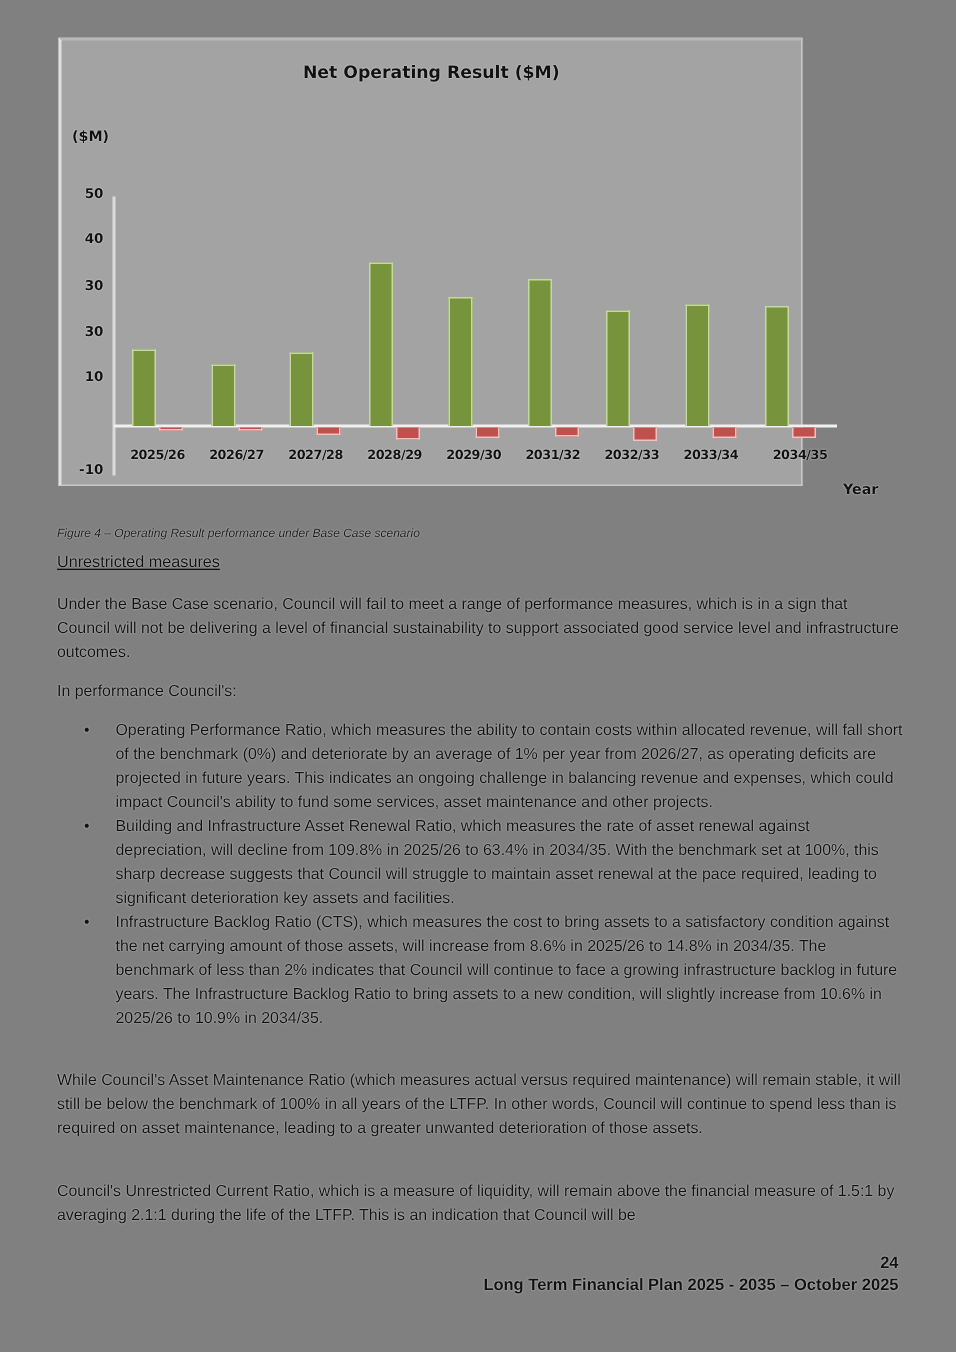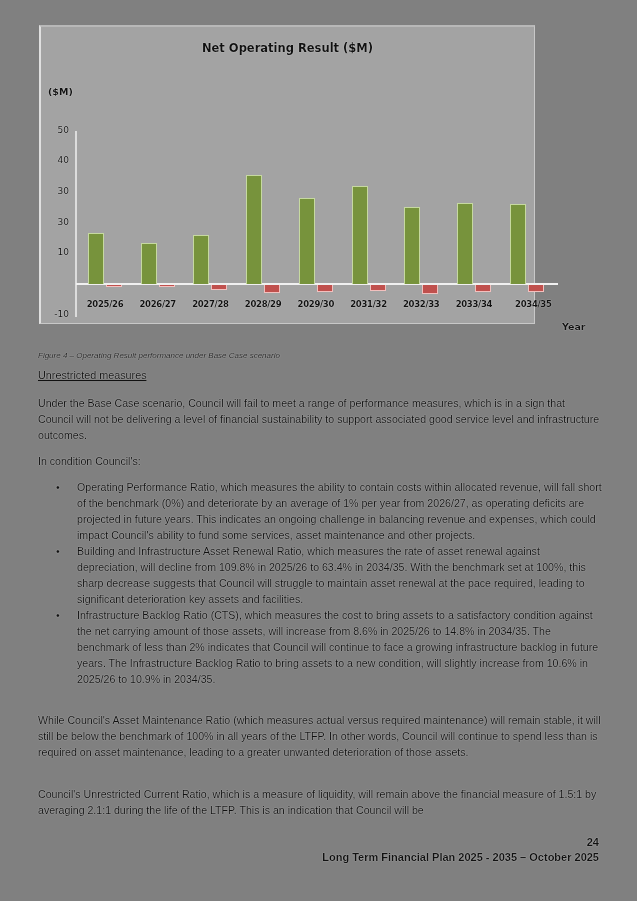--- a/index.html
+++ b/index.html
@@ -24,21 +24,21 @@
   .legend { position:absolute; left:112px; top:41px; }
   .legend-item {
     display:flex; align-items:center; height:20px;
     font-family:"DejaVu Sans", sans-serif; font-size:9px; font-weight:bold; color:#111;
     text-shadow:0 0 1px #fff; white-space:nowrap; letter-spacing:-0.2px;
   }
   .swatch { width:7px; height:7px; margin-right:2px; display:inline-block; }
   .plot { position:absolute; left:0; top:0; width:556px; height:299px; }
   .ytick {
     position:absolute; left:10px; width:18px; text-align:right;
-    font-family:"DejaVu Sans", sans-serif; font-size:9px; font-weight:normal; color:#111;
+    font-family:"DejaVu Sans", sans-serif; font-size:9px; font-weight:bold; color:#111;
     text-shadow:0 0 1px #fff;
   }
   .yaxis { position:absolute; left:34px; top:104px; width:2px; height:186px; background:#dcdcdc; }
   .xaxis { position:absolute; left:35px; top:256px; width:482px; height:2px; background:#f0f0f0; }
   .bar-g { position:absolute; width:16px; background:#77933c; border:1px solid #c6d9a0; box-sizing:border-box; border-bottom:none; }
   .bar-r { position:absolute; width:16px; background:#c0504d; border:1px solid #f2c0be; box-sizing:border-box; border-top:none; }
   .xtick {
     position:absolute; top:272px; width:50px; text-align:center;
     font-family:"DejaVu Sans", sans-serif; font-size:8.5px; font-weight:bold; color:#111;
     text-shadow:0 0 1px #fff; letter-spacing:-0.3px;
@@ -103,21 +103,21 @@
       <div class="bar-g" style="left: 468.6px; height: 80.434px; top: 176.566px;"></div>
       <div class="bar-r" style="left: 486.6px; top: 258px; height: 7.061px;"></div>
       <div class="xtick" style="left: 460.6px; text-align: right;">2034/35</div>
     </div>
 </div>
 
 <div class="caption">Figure 4 – Operating Result performance under Base Case scenario</div>
 <div class="heading">Unrestricted measures</div>
 
 <div class="text" style="top:395px;">Under the Base Case scenario, Council will fail to meet a range of performance measures, which is in a sign that Council will not be delivering a level of financial sustainability to support associated good service level and infrastructure outcomes.</div>
-<div class="text" style="top:453px;">In condition Council's:</div>
+<div class="text" style="top:453px;">In performance Council's:</div>
 
 <ul class="bullets">
   <li><span class="dot">•</span><span>Operating Performance Ratio, which measures the ability to contain costs within allocated revenue, will fall short of the benchmark (0%) and deteriorate by an average of 1% per year from 2026/27, as operating deficits are projected in future years. This indicates an ongoing challenge in balancing revenue and expenses, which could impact Council's ability to fund some services, asset maintenance and other projects.</span></li>
   <li><span class="dot">•</span><span>Building and Infrastructure Asset Renewal Ratio, which measures the rate of asset renewal against depreciation, will decline from 109.8% in 2025/26 to 63.4% in 2034/35. With the benchmark set at 100%, this sharp decrease suggests that Council will struggle to maintain asset renewal at the pace required, leading to significant deterioration key assets and facilities.</span></li>
   <li><span class="dot">•</span><span>Infrastructure Backlog Ratio (CTS), which measures the cost to bring assets to a satisfactory condition against the net carrying amount of those assets, will increase from 8.6% in 2025/26 to 14.8% in 2034/35. The benchmark of less than 2% indicates that Council will continue to face a growing infrastructure backlog in future years. The Infrastructure Backlog Ratio to bring assets to a new condition, will slightly increase from 10.6% in 2025/26 to 10.9% in 2034/35.</span></li>
 </ul>
 
 <div class="text" style="top:712px;">While Council's Asset Maintenance Ratio (which measures actual versus required maintenance) will remain stable, it will still be below the benchmark of 100% in all years of the LTFP. In other words, Council will continue to spend less than is required on asset maintenance, leading to a greater unwanted deterioration of those assets.</div>
 <div class="text" style="top:786px;">Council's Unrestricted Current Ratio, which is a measure of liquidity, will remain above the financial measure of 1.5:1 by averaging 2.1:1 during the life of the LTFP. This is an indication that Council will be</div>
 

